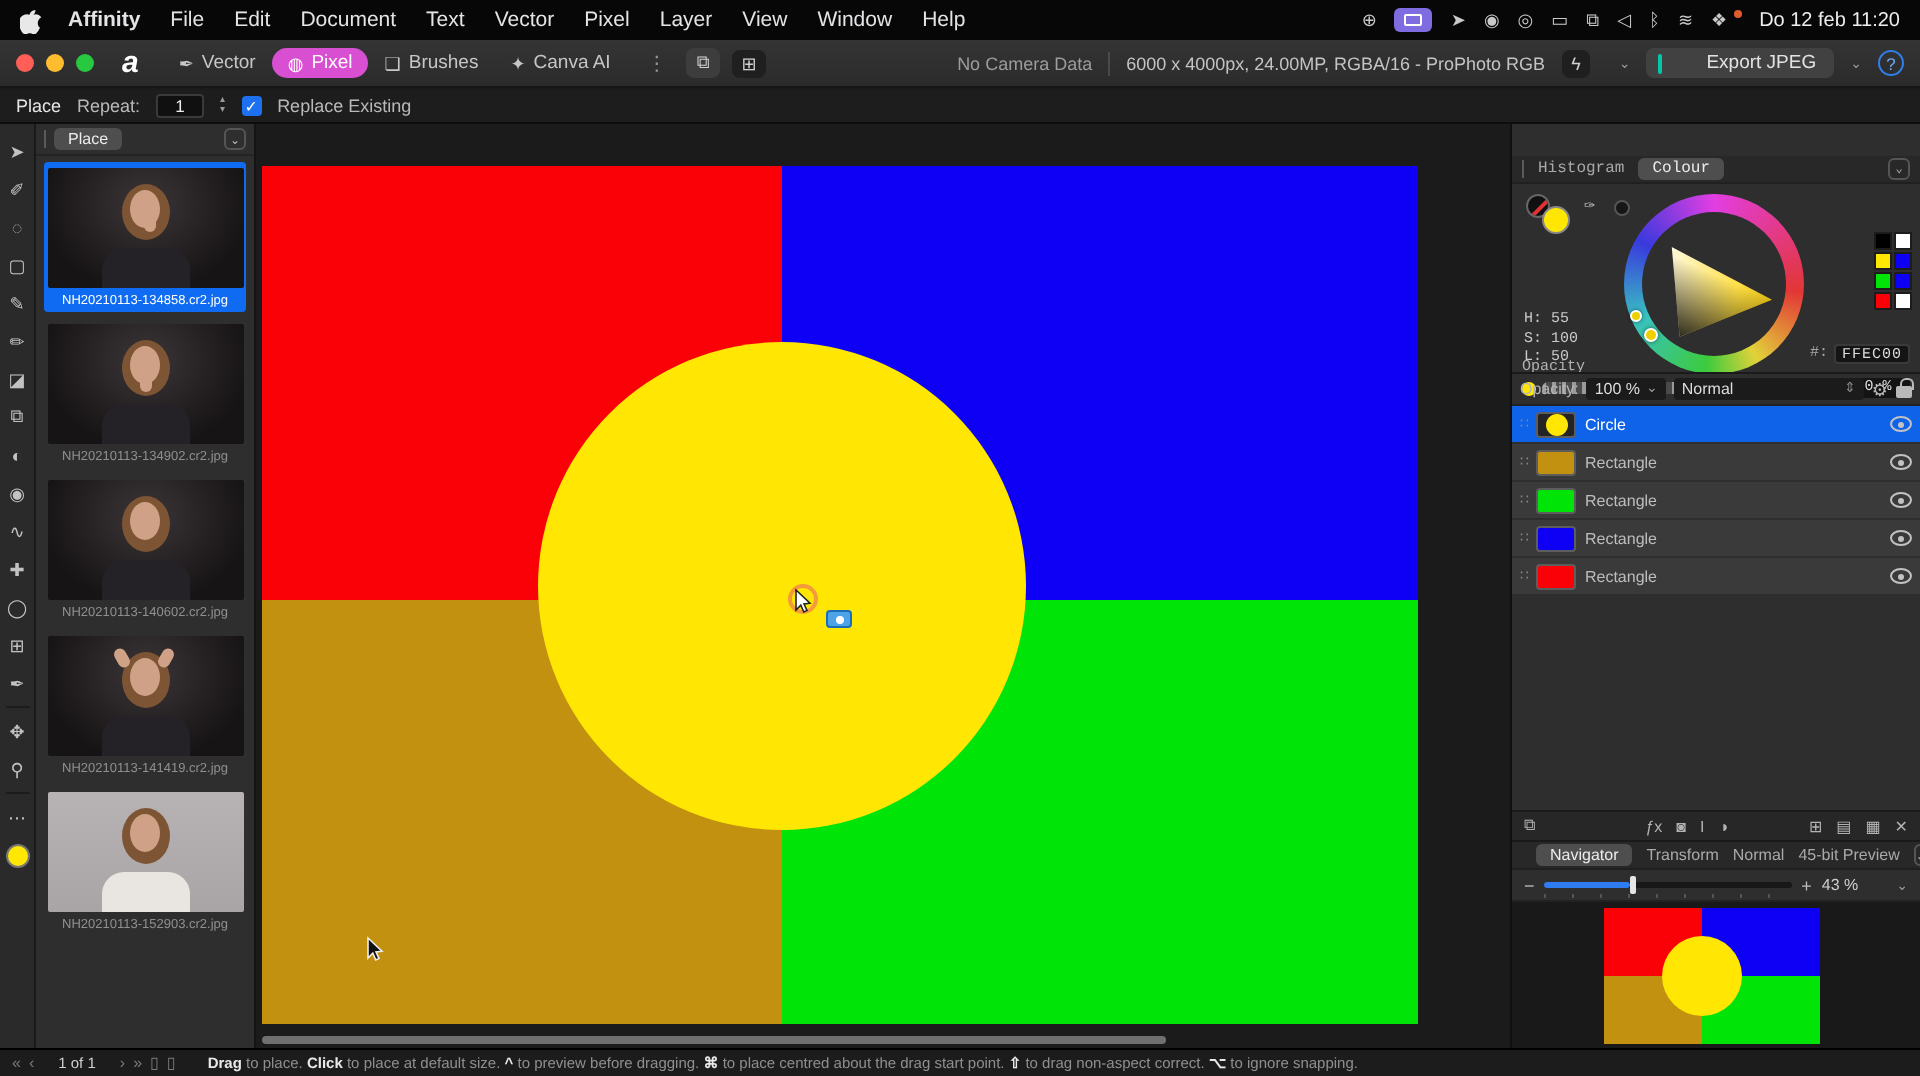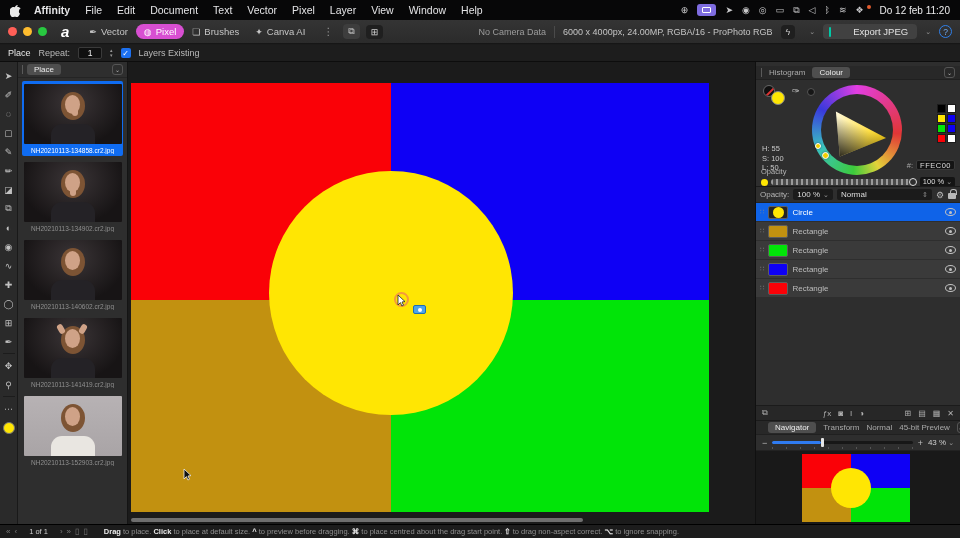--- a/index.html
+++ b/index.html
@@ -107,21 +107,21 @@
   .cursor-svg { position:absolute; width:9px; height:13px; }
   .place-badge { position:absolute; left:282px; top:222px; width:13px; height:9px; background:#4da3e8;
                  border:1px solid #1b6db8; border-radius:2px; }
   .place-badge::after { content:""; position:absolute; left:4px; top:1.5px; width:4px; height:4px;
                         border-radius:50%; background:#fff; }
   .hscroll { position:absolute; left:2px; bottom:2px; width:452px; height:4px; background:#6f6f6f; border-radius:2px; }
 
   
   .rightpanel { position:absolute; top:0; bottom:0; right:0; width:205px; background:#2e2e2e; border-left:1px solid #101010; }
   .rp-sec { position:absolute; left:0; right:0; }
-  .sec-colour { top:4px; height:124px; }
+  .sec-colour { top:16px; height:124px;font-family:Liberation Mono, monospace; }
   .sec-layers { top:124px; height:234px; border-top:1px solid #1a1a1a; }
   .sec-nav { top:358px; height:104px; border-top:1px solid #1a1a1a; }
   .rp-head { height:14px; background:#282828; display:flex; align-items:center; gap:7px; padding:0 5px;
              border-bottom:1px solid #202020; }
 
   .cw-body { position:relative; height:109px; }
   .cw-back { position:absolute; left:7px; top:5px; width:12px; height:12px; border-radius:50%; background:#101010; border:1px solid #666; overflow:hidden; }
   .cw-back::after { content:""; position:absolute; left:5px; top:-2px; width:1.5px; height:16px; background:#d33; transform:rotate(45deg); }
   .cw-front { position:absolute; left:15px; top:11px; width:14px; height:14px; border-radius:50%; border:1px solid #888; }
   .cw-drop { position:absolute; left:36px; top:6px; font-size:9px; color:#c9c9c9; }
@@ -175,21 +175,21 @@
   .ly-footer .right { margin-left:auto; }
 
   .nv-sliderrow { height:16px; display:flex; align-items:center; gap:5px; padding:0 6px; font-size:9px; color:#bdbdbd;
                   border-bottom:1px solid #222; }
   .nv-slider { flex:1; position:relative; height:10px; }
   .nv-track { position:absolute; left:0; right:0; top:3.5px; height:3px; background:#171717; border-radius:2px; }
   .nv-fill { position:absolute; left:0; top:3.5px; height:3px; width:35%; background:#2f7bf0; border-radius:2px; }
   .nv-knob { position:absolute; left:35%; top:0.5px; width:3px; height:9px; background:#e6e6e6; border-radius:1px; }
   .nv-ticks { position:absolute; left:0; right:0; bottom:-1px; height:2px;
               background:repeating-linear-gradient(90deg,#555 0 1px,transparent 1px 14px); }
-  .nv-zoom { font-size:8px; color:#cfcfcf; display:flex; align-items:center; gap:2px; }
+  .nv-zoom { font-size:8px; color:#cfcfcf; display:flex; align-items:center; gap:19px; }
   .nv-preview { position:absolute; left:0; right:0; top:30px; bottom:0; background:#191919; }
   .nv-thumb { position:absolute; left:46px; top:3px; width:108px; height:68px; }
   .nv-q { position:absolute; }
   .nv-tl { left:0; top:0; width:49px; height:34px; }
   .nv-tr { left:49px; top:0; width:59px; height:34px; }
   .nv-bl { left:0; top:34px; width:49px; height:34px; }
   .nv-br { left:49px; top:34px; width:59px; height:34px; }
   .nv-circle { position:absolute; left:29px; top:14px; width:40px; height:40px; border-radius:50%; }
 
   
@@ -285,21 +285,21 @@
 
   <div class="contextbar">
     <span class="ctx-tool">Place</span>
     <span>Repeat:</span>
     <span class="ctx-input">1</span>
     <span class="stepper">
         <span>▴</span>
         <span>▾</span>
       </span>
     <span class="checkbox">✓</span>
-    <span>Layers Existing</span>
+    <span>Replace Existing</span>
   </div>
 
   <div class="main">
 
     <div class="toolrail">
       <span class="tool">➤</span>
       <span class="tool">✐</span>
       <span class="tool">◌</span>
       <span class="tool">▢</span>
       <span class="tool">✎</span>

